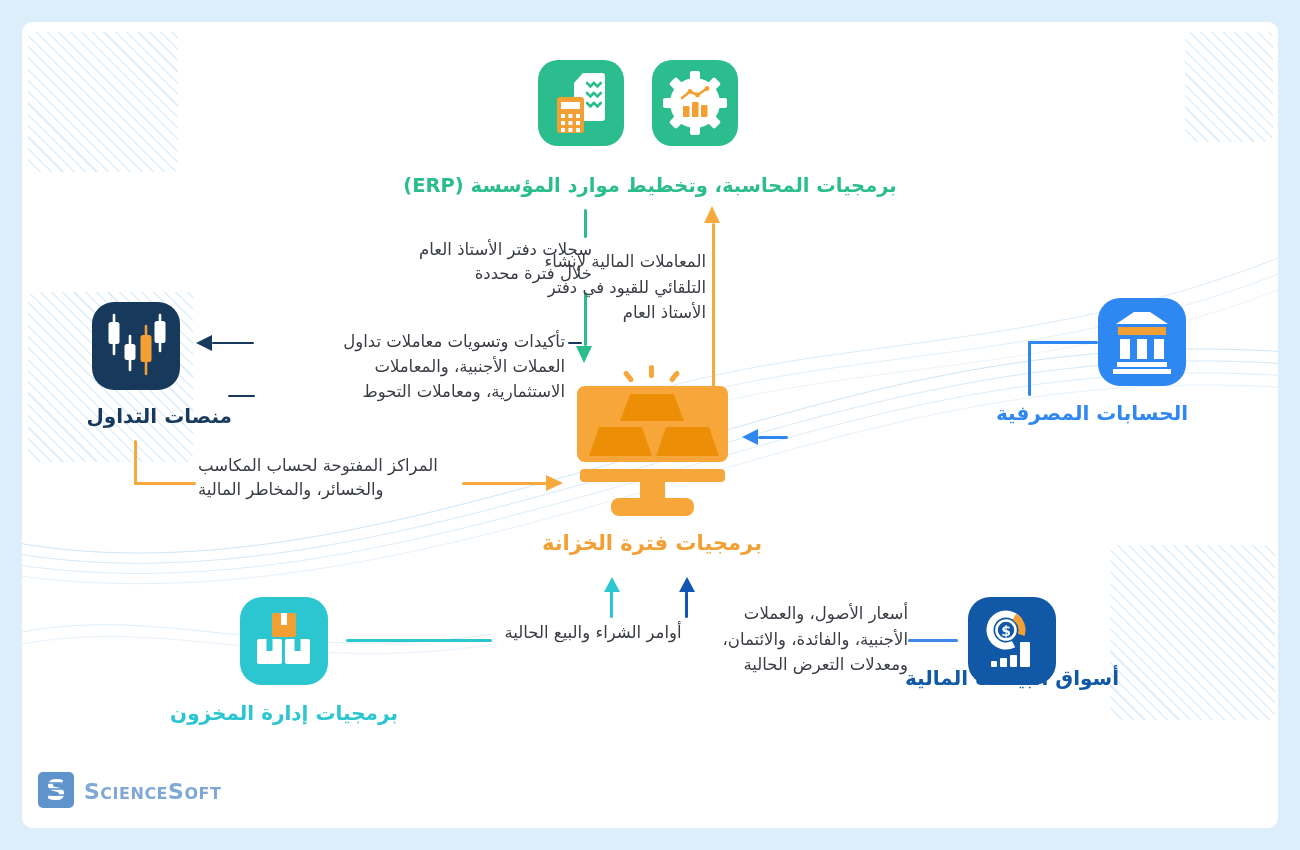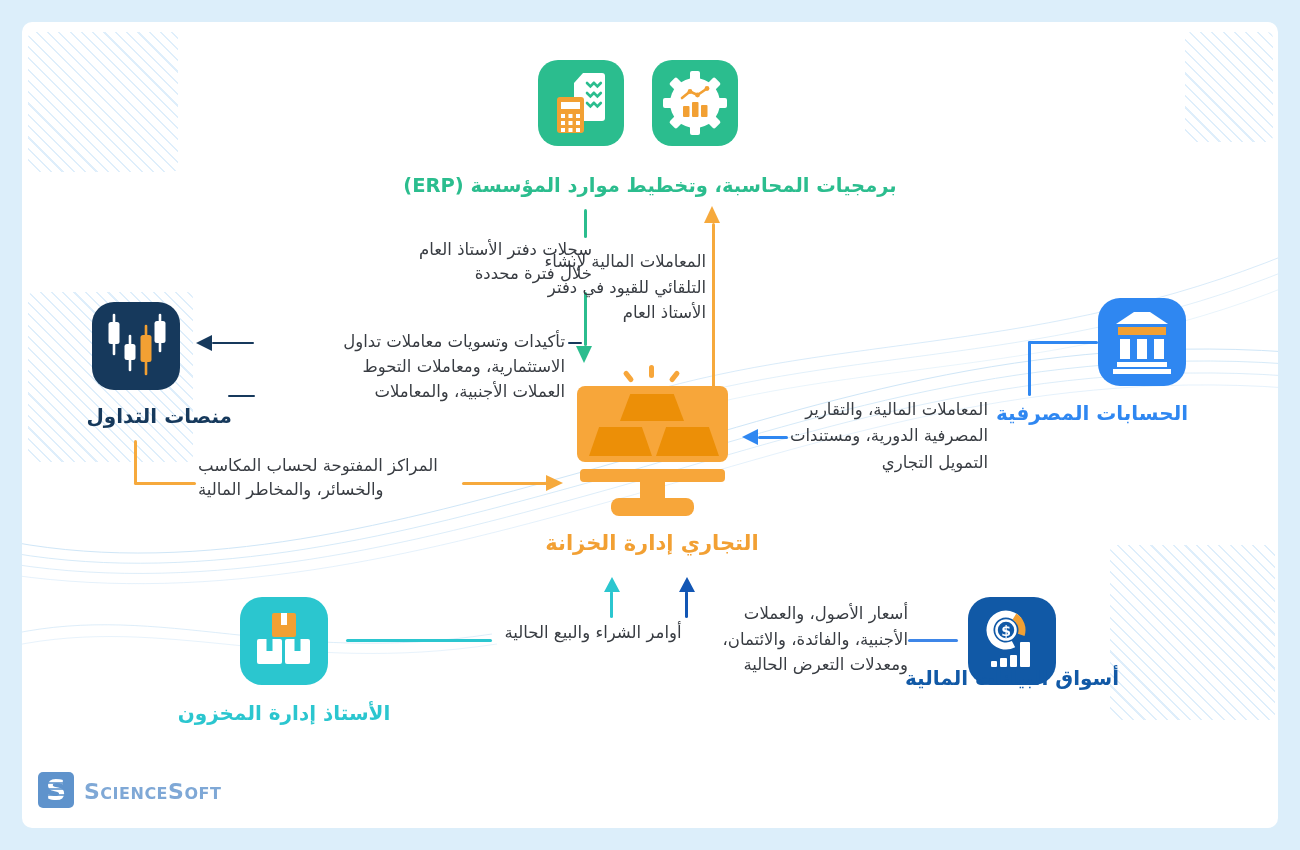--- a/index.html
+++ b/index.html
@@ -137,22 +137,22 @@
       <rect x="48.5" y="33" width="11" height="27" rx="2.5" fill="#f2a033"></rect>
       <rect x="62.5" y="19" width="11" height="22" rx="2.5" fill="#ffffff"></rect>
     </svg>
   </div>
   <div class="node-label t-navy" style="left:40px;top:404px;width:192px;text-align:right;">منصات التداول</div>
 
   <div class="tri left c-navy" style="left:196px;top:335px;"></div>
   <div class="line c-navy" style="left:212px;top:341.5px;width:42px;height:2.5px;"></div>
   <div class="ann right" style="left:258px;top:329px;width:307px;line-height:1.52;">
     <div>تأكيدات وتسويات معاملات تداول</div>
+    <div>العملات الأجنبية، والمعاملات</div>
     <div>الاستثمارية، ومعاملات التحوط</div>
-    <div>العملات الأجنبية، والمعاملات</div>
   </div>
   <div class="line c-navy" style="left:568px;top:341.5px;width:14px;height:2.5px;"></div>
   <div class="line c-navy" style="left:228px;top:394.5px;width:27px;height:2.5px;"></div>
 
   <div class="line c-orange" style="left:134px;top:440px;width:2.5px;height:44px;"></div>
   <div class="line c-orange" style="left:134px;top:482px;width:62px;height:2.5px;"></div>
   <div class="line c-orange" style="left:462px;top:482px;width:85px;height:2.5px;"></div>
   <div class="tri right c-orange" style="left:546px;top:475px;"></div>
   <div class="ann left" style="left:198px;top:454px;width:280px;">
     <div>المراكز المفتوحة لحساب المكاسب</div>
@@ -162,61 +162,56 @@
   <span class="ray" style="left:649px;top:365px;"></span>
   <span class="ray" style="left:626px;top:370px;transform:rotate(-38deg);"></span>
   <span class="ray" style="left:672px;top:370px;transform:rotate(38deg);"></span>
   <div class="mon" style="left:577px;top:386px;width:151px;height:76px;border-radius:8px;"></div>
   <div class="gold" style="left:620px;top:394px;width:64px;height:27px;"></div>
   <div class="gold" style="left:589px;top:427px;width:63px;height:29px;"></div>
   <div class="gold" style="left:656px;top:427px;width:63px;height:29px;"></div>
   <div class="mon" style="left:580px;top:469px;width:145px;height:13px;border-radius:4px;"></div>
   <div class="mon" style="left:640px;top:482px;width:25px;height:18px;"></div>
   <div class="mon" style="left:611px;top:498px;width:83px;height:18px;border-radius:8px;"></div>
-  <div class="node-label t-orange" style="left:500px;top:531px;width:304px;text-align:center;font-size:21px;">التجاري إدارة الخزانة</div>
+  <div class="node-label t-orange" style="left:500px;top:531px;width:304px;text-align:center;font-size:21px;">برمجيات فترة الخزانة</div>
 
   <div class="line c-blue" style="left:1028px;top:341px;width:70px;height:2.5px;"></div>
   <div class="line c-blue" style="left:1028px;top:341px;width:2.5px;height:55px;"></div>
   <div class="node-icon" style="left:1098px;top:298px;background:#2f87f1;">
     <svg width="88" height="88" viewBox="0 0 88 88">
       <polygon points="36,14 52,14 70,26 18,26" fill="#ffffff"></polygon>
       <rect x="20" y="29" width="48" height="8" fill="#f2a033"></rect>
       <rect x="22" y="41" width="10" height="20" fill="#ffffff"></rect>
       <rect x="39" y="41" width="10" height="20" fill="#ffffff"></rect>
       <rect x="56" y="41" width="10" height="20" fill="#ffffff"></rect>
       <rect x="19" y="64" width="50" height="5" fill="#ffffff"></rect>
       <rect x="15" y="71" width="58" height="5" fill="#ffffff"></rect>
     </svg>
   </div>
   <div class="node-label t-blue" style="left:938px;top:401px;width:250px;text-align:right;">الحسابات المصرفية</div>
 
-  <div class="ann right" style="left:736px;top:397px;width:252px;line-height:1.6;">
-    <div>المعاملات المالية، والتقارير</div>
-    <div>المصرفية الدورية، ومستندات</div>
-    <div>التمويل التجاري</div>
-  </div>
   <div class="tri left c-blue" style="left:742px;top:429px;"></div>
   <div class="line c-blue" style="left:758px;top:436px;width:30px;height:3px;"></div>
 
   <div class="tri up c-teal" style="left:603.5px;top:577px;border-bottom-width:15px;"></div>
   <div class="line c-teal" style="left:610px;top:591px;width:3px;height:27px;"></div>
   <div class="tri up c-dkblue" style="left:678.5px;top:577px;border-bottom-width:15px;"></div>
   <div class="line c-dkblue" style="left:685px;top:591px;width:3px;height:27px;"></div>
 
   <div class="node-icon" style="left:240px;top:597px;background:#2bc6cf;">
     <svg width="88" height="88" viewBox="0 0 88 88">
       <rect x="32" y="16" width="24" height="24" rx="2" fill="#f2a033"></rect>
       <rect x="41" y="16" width="6" height="12" fill="#ffffff"></rect>
       <rect x="17" y="42" width="25" height="25" rx="2" fill="#ffffff"></rect>
       <rect x="26.5" y="42" width="6" height="12" fill="#2bc6cf"></rect>
       <rect x="45" y="42" width="25" height="25" rx="2" fill="#ffffff"></rect>
       <rect x="54.5" y="42" width="6" height="12" fill="#2bc6cf"></rect>
     </svg>
   </div>
-  <div class="node-label t-teal" style="left:150px;top:701px;width:268px;text-align:center;">الأستاذ إدارة المخزون</div>
+  <div class="node-label t-teal" style="left:150px;top:701px;width:268px;text-align:center;">برمجيات إدارة المخزون</div>
   <div class="line c-teal" style="left:346px;top:639px;width:146px;height:2.5px;"></div>
   <div class="ann center" style="left:498px;top:621px;width:190px;">
     <div>أوامر الشراء والبيع الحالية</div>
   </div>
 
   <div class="node-icon" style="left:968px;top:597px;background:#1159a6;">
     <svg width="88" height="88" viewBox="0 0 88 88">
       <circle cx="38" cy="33" r="16" fill="none" stroke="#ffffff" stroke-width="7" stroke-dasharray="72 29" transform="rotate(62 38 33)"></circle>
       <circle cx="38" cy="33" r="16" fill="none" stroke="#f2a033" stroke-width="7" stroke-dasharray="21 80" transform="rotate(-58 38 33)"></circle>
       <circle cx="38" cy="33" r="9.5" fill="none" stroke="#ffffff" stroke-width="2.6"></circle>

